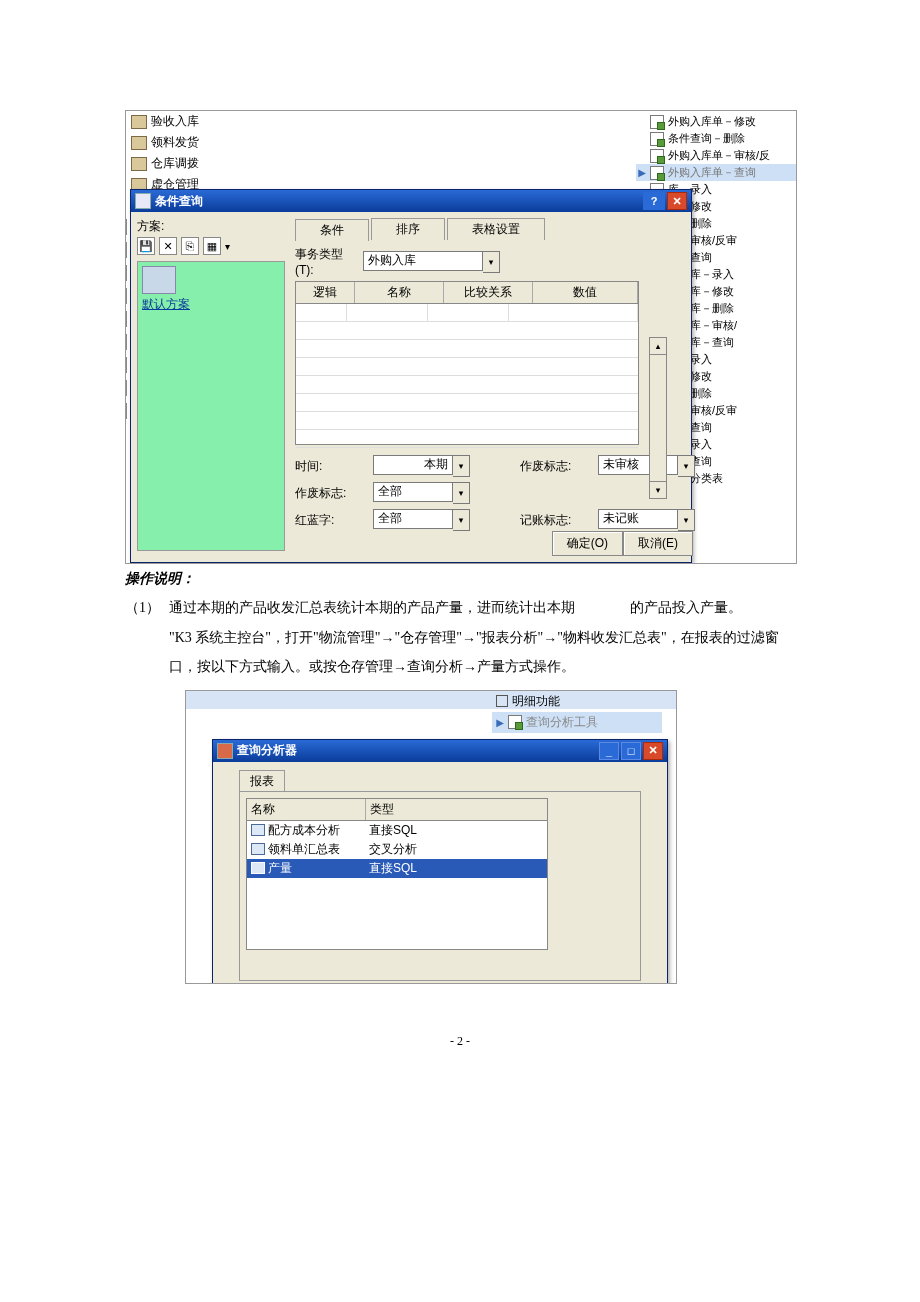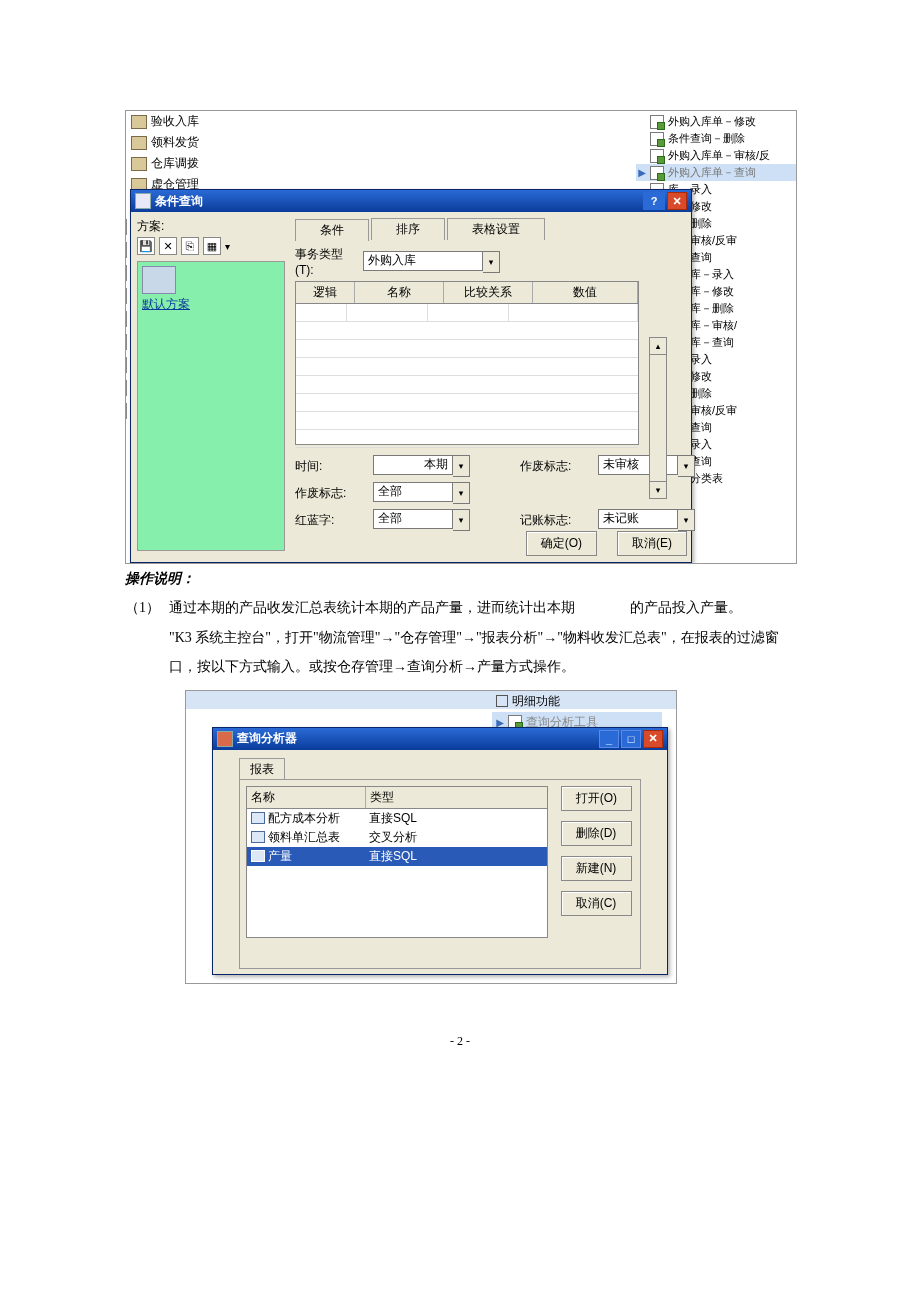--- a/index.html
+++ b/index.html
@@ -169,21 +169,21 @@
   .grid-row{display:flex;height:17px;border-bottom:1px solid #ddd;}
   .gb-cell{border-right:1px solid #ddd;}
   .scroll-v{width:16px;height:160px;background:#ece9d8;border:1px solid #888;position:absolute;left:354px;top:56px;display:flex;flex-direction:column;}
   .sv-btn{height:16px;background:#ece9d8;border-bottom:1px solid #888;display:flex;align-items:center;justify-content:center;font-size:9px;}
   .sv-btn.bot{border-bottom:none;border-top:1px solid #888;margin-top:auto;}
   .bottom-controls{margin-top:10px;}
   .bc-row{display:flex;align-items:center;gap:22px;margin:5px 0;font-size:12px;}
   .bc-lbl{width:56px;}
   .bc-lbl2{width:56px;margin-left:28px;}
   .dlg-buttons{
-    position:absolute;right:16px;bottom:6px;display:flex;gap:20px;
+    position:absolute;right:10px;bottom:6px;display:flex;
   }
   .btn{
     border:1px solid #888;background:#ece9d8;padding:3px 14px;font-size:12px;
     box-shadow:1px 1px 0 #fff inset;
   }
   .left-stub{
     position:absolute;left:-1px;top:108px;width:3px;
   }
   .stub{height:16px;margin-bottom:7px;border-left:2px solid #888;}
 
@@ -204,21 +204,21 @@
     position:relative;width:490px;height:292px;border:1px solid #999;background:#fff;overflow:hidden;
   }
   .s2-topbar{background:#d6e4f5;height:18px;}
   .s2-right-list{
     position:absolute;right:14px;top:0;width:170px;
   }
   .s2-ritem{display:flex;align-items:center;gap:4px;padding:2px 4px;font-size:12px;}
   .s2-ritem.hl{background:#cde0f5;color:#888;}
   .s2-ritem .box{width:10px;height:10px;border:1px solid #555;}
   .dlg2{
-    position:absolute;left:26px;top:36px;width:454px;height:246px;
+    position:absolute;left:26px;top:48px;width:454px;height:246px;
     border:1px solid #0a246a;background:#ece9d8;box-shadow:2px 2px 4px rgba(0,0,0,.3);
   }
   .d2-body{padding:8px 26px;}
   .d2-tab{border:1px solid #999;border-bottom:none;background:#ece9d8;padding:2px 10px;display:inline-block;font-size:12px;}
   .d2-content{border:1px solid #999;background:#ece9d8;height:176px;margin-top:-1px;padding:6px;position:relative;}
   .d2-list{
     background:#fff;border:1px solid #888;width:300px;height:150px;
   }
   .d2-head{display:flex;background:#ece9d8;border-bottom:1px solid #888;font-size:12px;}
   .d2-h1{width:110px;border-right:1px solid #aaa;padding:2px 4px;}
@@ -554,26 +554,20 @@
                   </div>
                   <div class="d2-row sel">
                     <div class="d2-c1">
                       <span class="row-ic"></span>
                       <span>产量</span>
                     </div>
                     <div class="d2-c2">直接SQL</div>
                   </div>
                 </div>
           </div>
-          <div class="d2-btns">
-            <div class="btn">打开(O)</div>
-            <div class="btn">删除(D)</div>
-            <div class="btn">新建(N)</div>
-            <div class="btn">取消(C)</div>
-          </div>
         </div>
       </div>
     </div>
   </div>
   </div>
 
   <div class="page-num">- 2 -</div>
 </div>
 
 </body></html>

